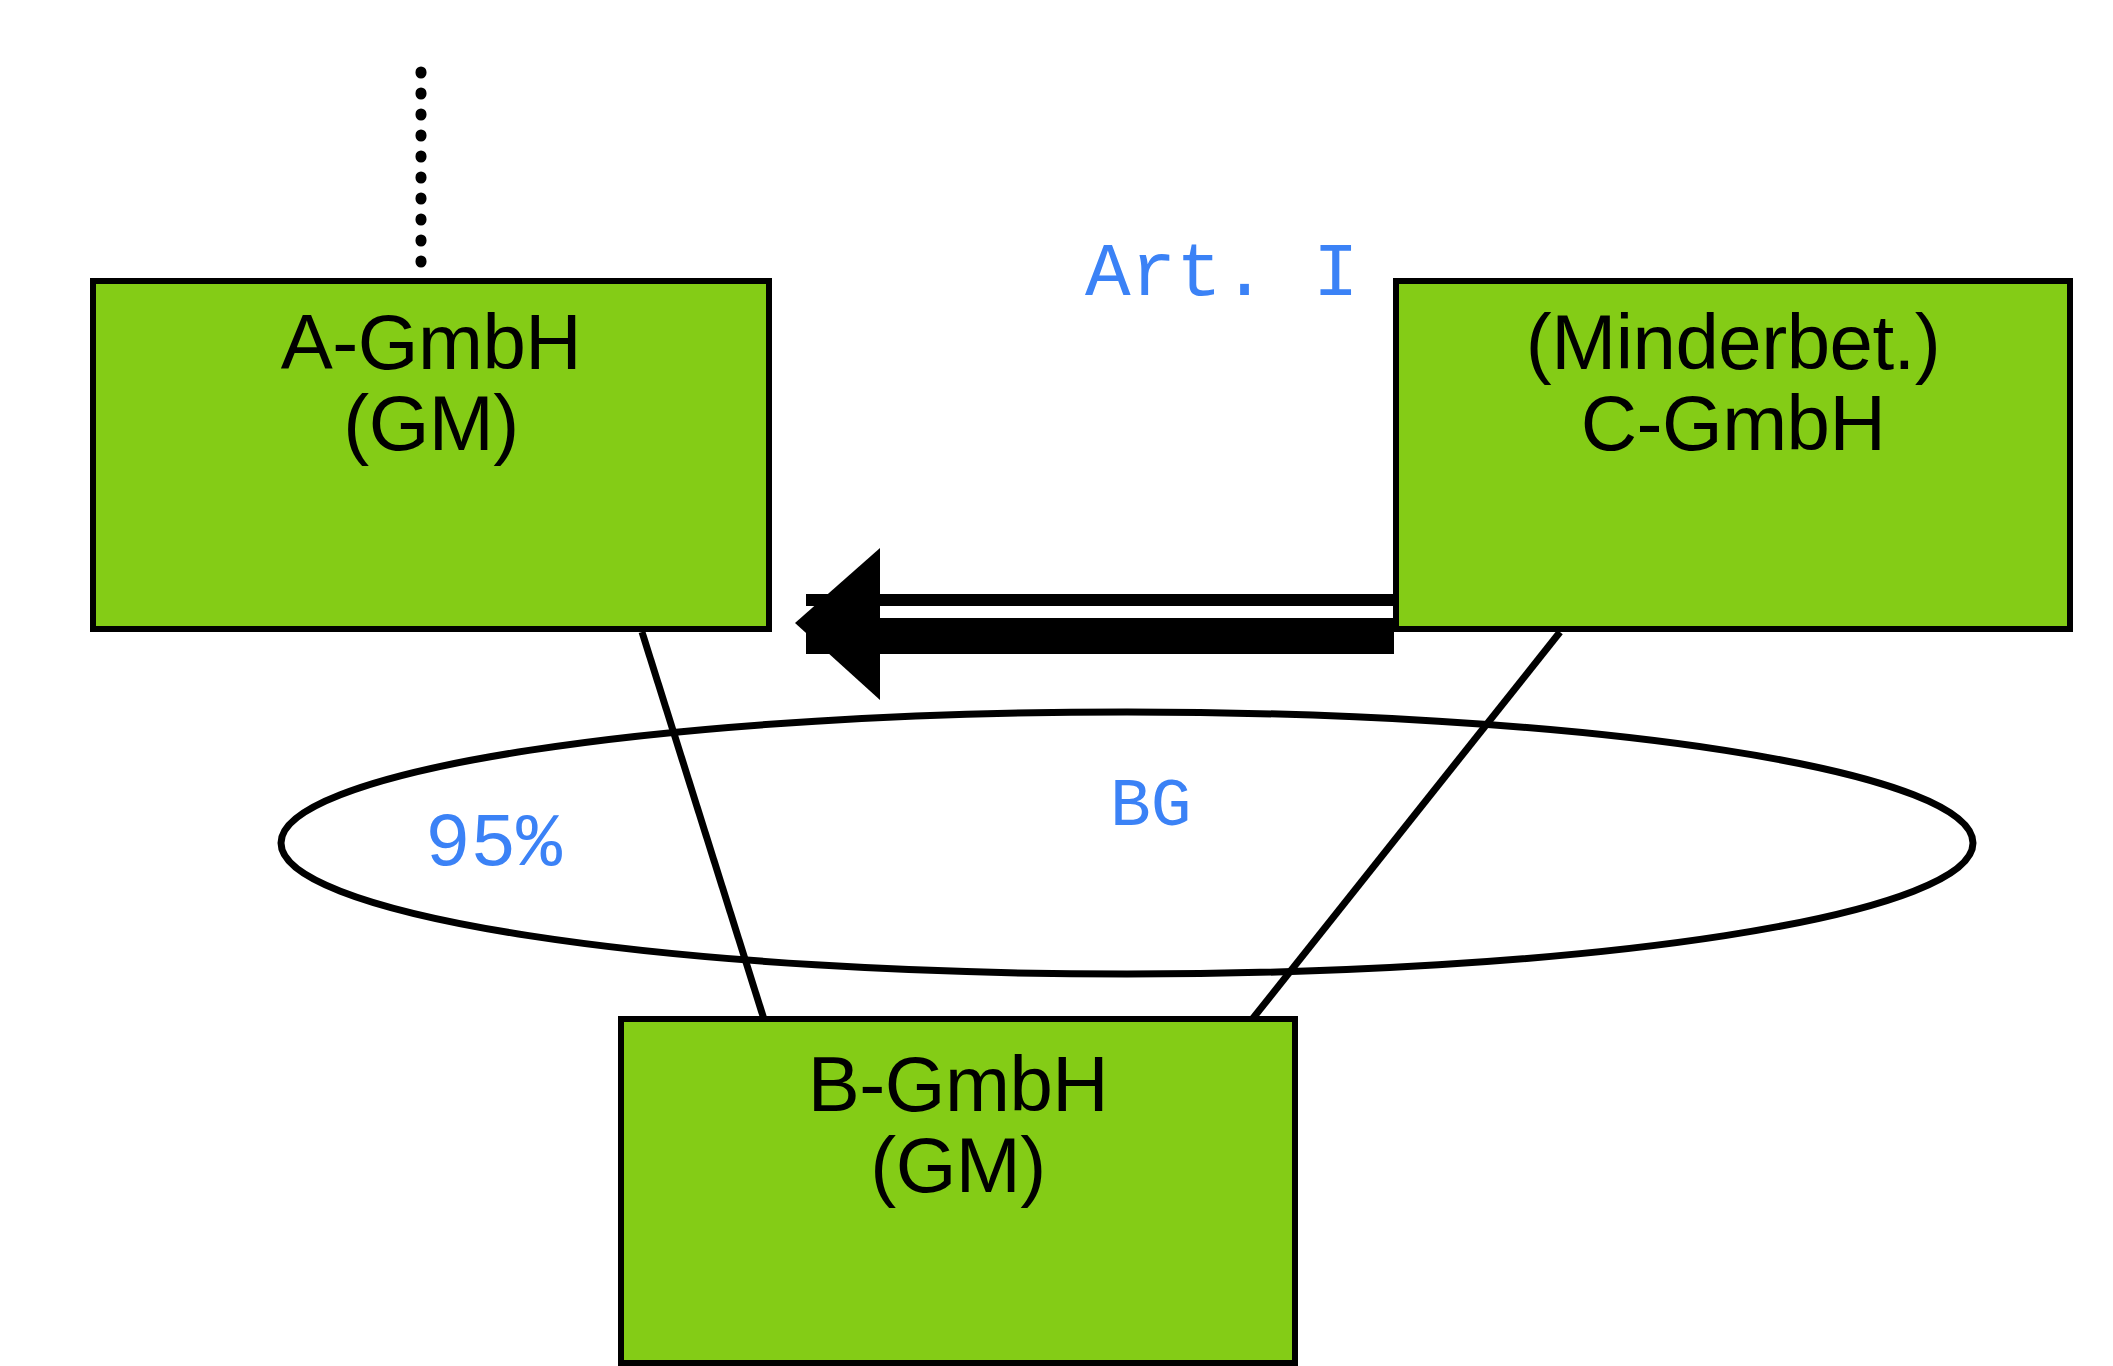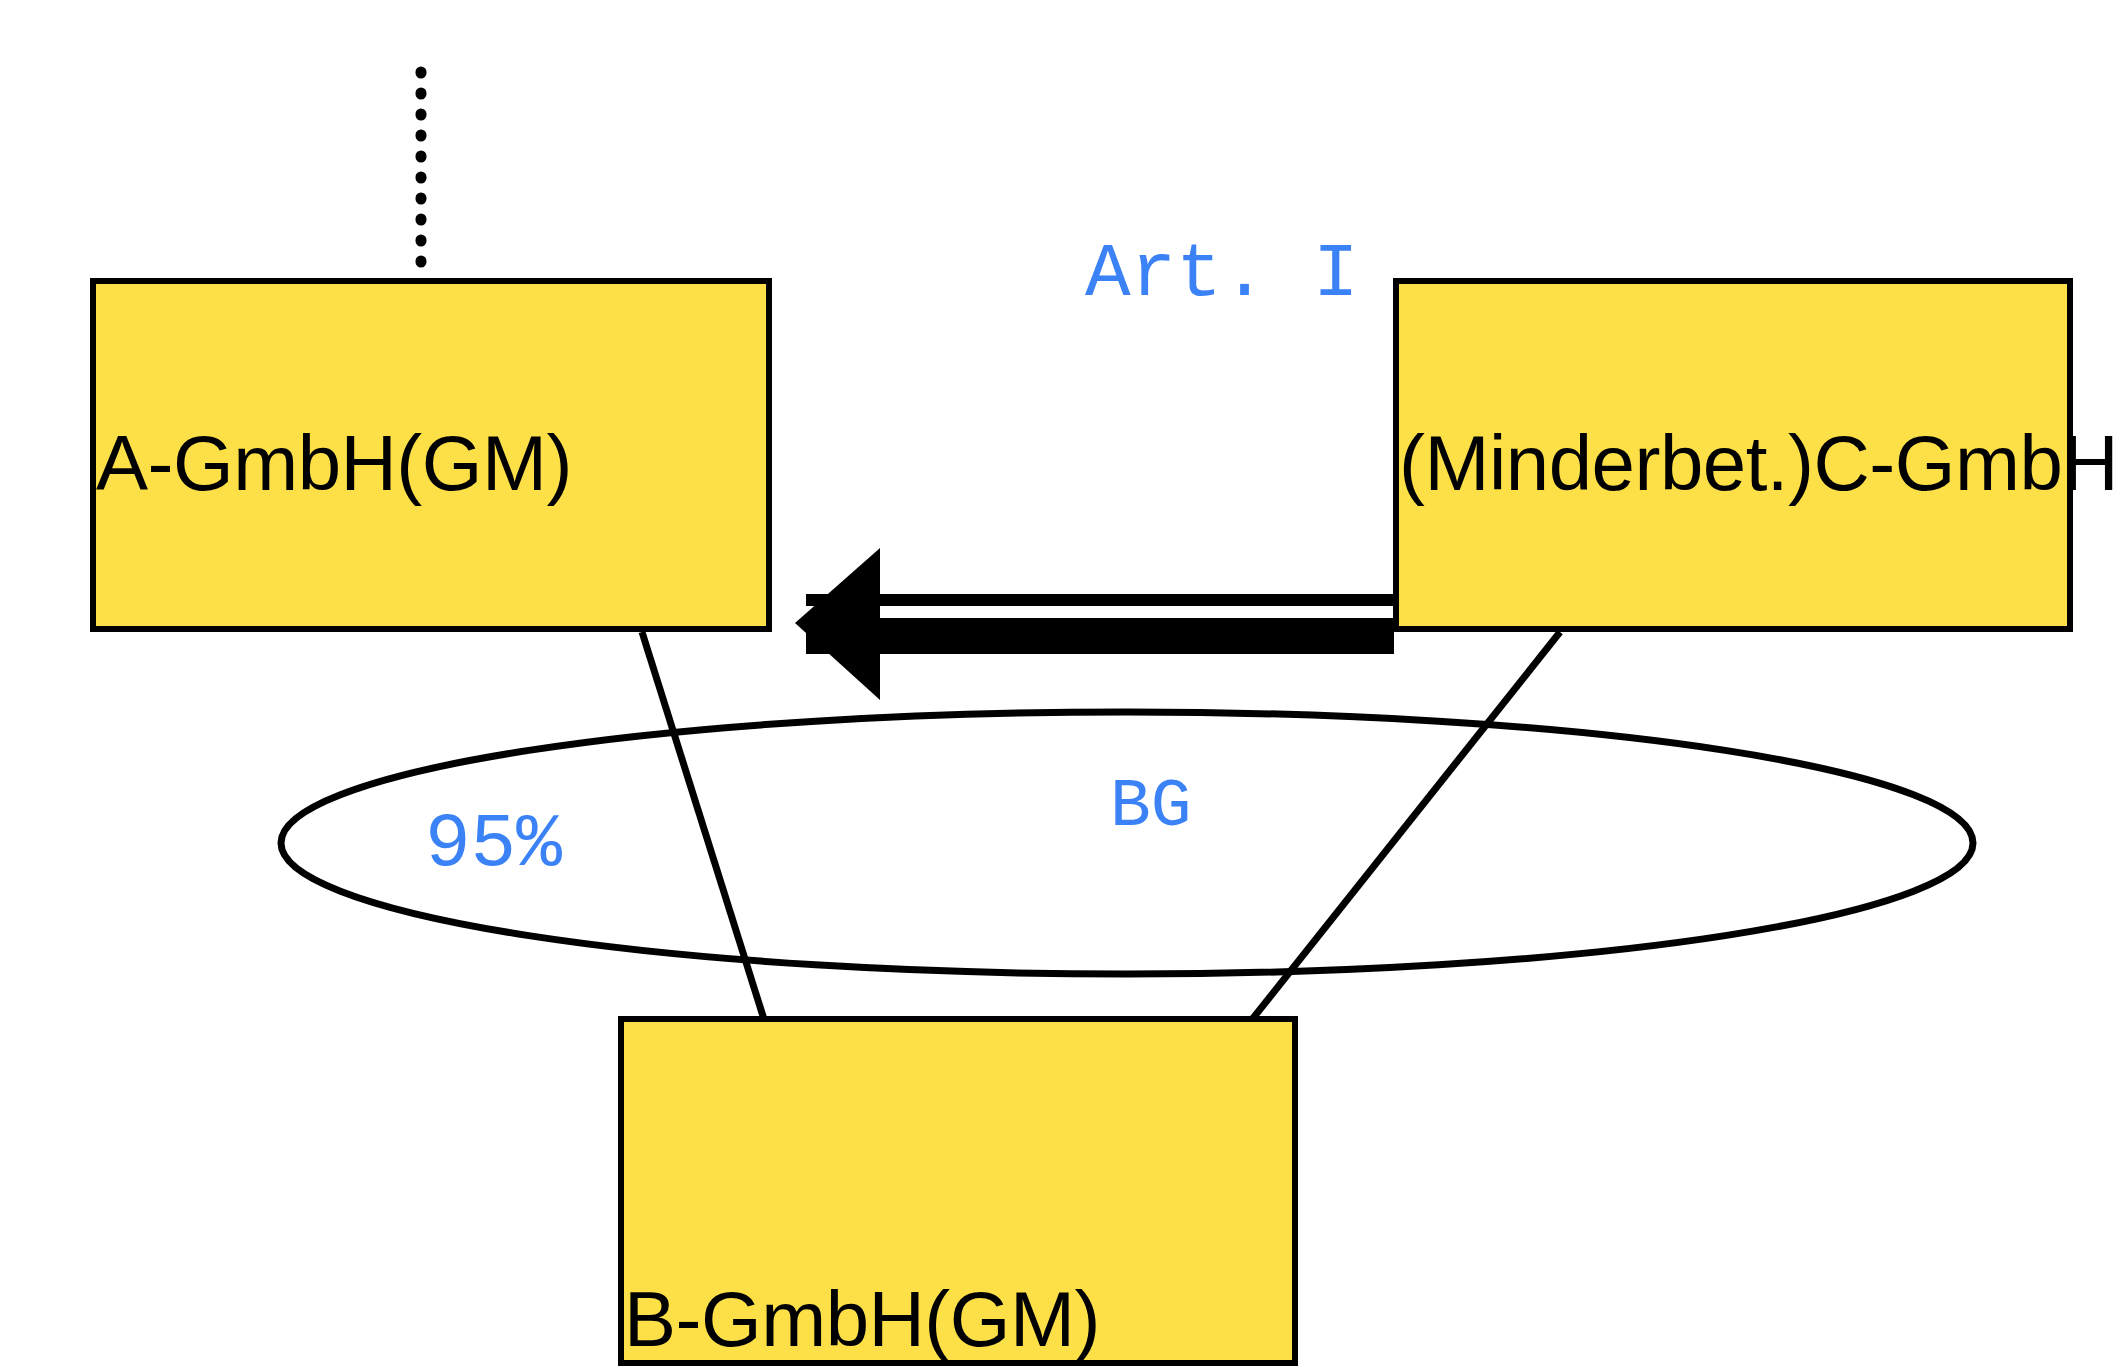--- a/index.html
+++ b/index.html
@@ -21,39 +21,39 @@
   #canvas {
     position: absolute;
     left: 0;
     top: 0;
     width: 2113px;
     height: 1366px;
   }
   .node-box {
     position: absolute;
     box-sizing: border-box;
-    background: #fde047;
+    background: #84cc16;
     border: 6px solid #000000;
     display: flex;
-    flex-direction: row;
+    flex-direction: column;
     align-items: center;
     justify-content: flex-start;
     z-index: 5;
   }
   .node-line {
     font-family: "Liberation Sans", sans-serif;
     font-size: 78px;
     line-height: 1.04;
     color: #000000;
     white-space: nowrap;
     letter-spacing: -0.5px;
   }
   #box-a { left: 90px; top: 278px; width: 682px; height: 354px; padding-top: 18px; }
   #box-c { left: 1393px; top: 278px; width: 680px; height: 354px; padding-top: 18px; }
-  #box-b { left: 618px; top: 1016px; width: 680px; height: 350px; padding-top: 32px; align-items: flex-end; }
+  #box-b { left: 618px; top: 1016px; width: 680px; height: 350px; padding-top: 22px; }
 
   .float-label {
     position: absolute;
     font-family: Liberation Mono, monospace;
     color: #3b82f6;
     white-space: nowrap;
     z-index: 6;
   }
   #label-art { left: 1085px; top: 232px; font-size: 76px; }
   #label-bg  { left: 1110px; top: 768px; font-size: 68px; }

